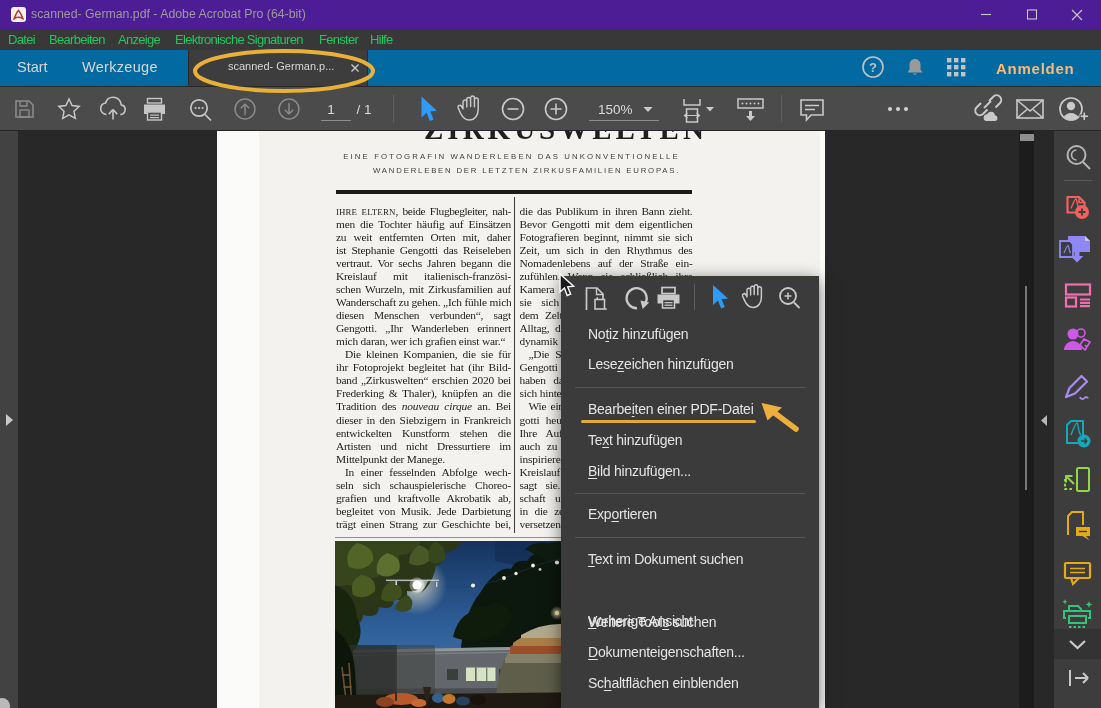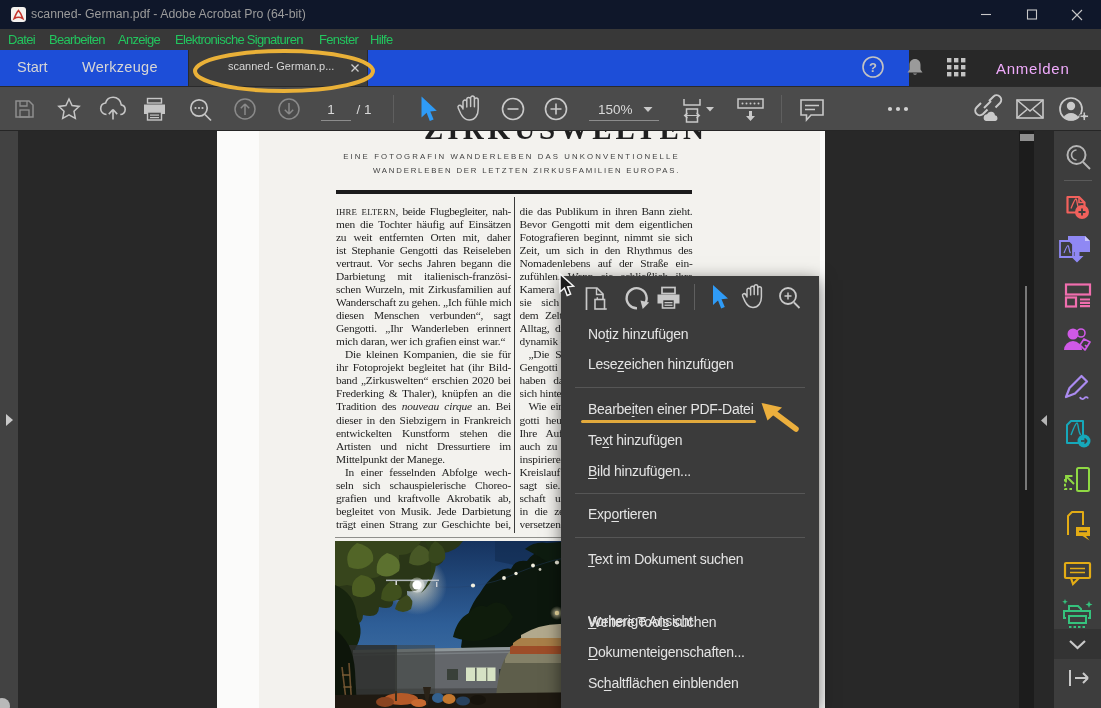--- a/index.html
+++ b/index.html
@@ -1,27 +1,27 @@
 <!DOCTYPE html>
 <html><head><meta charset="utf-8">
 <style>
 *{margin:0;padding:0;box-sizing:border-box}
 html,body{width:1101px;height:708px;overflow:hidden}
 body{position:relative;font-family:"Liberation Sans",sans-serif;background:#282828}
 .abs{position:absolute}
 
-#titlebar{left:0;top:0;width:1101px;height:29px;background:#0f172a;z-index:30}
+#titlebar{left:0;top:0;width:1101px;height:29px;background:#4c1d95;z-index:30}
 #menubar{left:0;top:29px;width:1101px;height:21px;background:#383838;z-index:30}
-#tabbar{left:0;top:50px;width:909px;height:36px;background:#1d4ed8;z-index:30}
+#tabbar{left:0;top:50px;width:1101px;height:36px;background:#0369a1;z-index:30}
 #toolbar{left:0;top:86px;width:1101px;height:45px;background:#4b4b4b;border-top:1px solid #2a2a2a;border-bottom:1px solid #262626;z-index:30}
 #titletext{left:31px;top:8px;font-size:12.3px;line-height:12px;color:#9b9b9b}
 .menuitem{top:0;line-height:21px;font-size:13px;letter-spacing:-0.7px;color:#22c55e}
 .tabitem{top:9px;font-size:14.5px;color:#d6d6d6}
 #activetab{left:188px;top:0;width:180px;height:36px;background:#3d3d3d;border-left:1px solid #2b2b2b;border-right:1px solid #2b2b2b}
-#anmelden{left:996px;top:59.5px;font-size:15px;letter-spacing:0.75px;font-weight:normal;color:#f0abfc;z-index:31}
+#anmelden{left:996px;top:59.5px;font-size:15px;letter-spacing:0.75px;font-weight:bold;color:#fdba74;z-index:31}
 
 #leftstrip{left:0;top:131px;width:18px;height:577px;background:#424242;z-index:5}
 #page{left:217px;top:131px;width:608px;height:577px;background:#fbfbfa;z-index:1}
 #sidebar{left:1054px;top:131px;width:47px;height:577px;background:#3d3d3d;z-index:5}
 #scrolltrack{left:1019px;top:131px;width:15px;height:577px;background:#1c1c1c;z-index:4}
 
 .serif{font-family:"Liberation Serif",serif;color:#1f1f1f}
 #headline{left:424px;top:114.5px;font-size:29px;line-height:29px;font-weight:bold;letter-spacing:4px;z-index:2}
 .subt{color:#3f3f3f;font-size:7.8px;line-height:8px;white-space:nowrap;z-index:2}
 #rule{left:336px;top:190px;width:356px;height:4px;background:#1b1b1b;z-index:2}
@@ -322,21 +322,21 @@
 <span class="abs subt" style="left:373px;top:166.8px;letter-spacing:1.78px">WANDERLEBEN DER LETZTEN ZIRKUSFAMILIEN EUROPAS.</span>
 <div id="rule" class="abs"></div>
 <div id="vrule" class="abs"></div>
 
 <div class="abs col" style="left:336px;top:205px;width:175px">
 <div class="ln" style="letter-spacing:-0.38px"><span style="font-weight:normal;font-size:8.8px;letter-spacing:.15px">IHRE ELTERN</span>, beide Flugbegleiter, nah-</div>
 <div class="ln">men die Tochter häufig auf Einsätzen</div>
 <div class="ln">zu weit entfernten Orten mit, daher</div>
 <div class="ln">ist Stephanie Gengotti das Reiseleben</div>
 <div class="ln">vertraut. Vor sechs Jahren begann die</div>
-<div class="ln">Darbietung mit italienisch-französi-</div>
+<div class="ln">Kreislauf mit italienisch-französi-</div>
 <div class="ln">schen Wurzeln, mit Zirkusfamilien auf</div>
 <div class="ln">Wanderschaft zu gehen. „Ich fühle mich</div>
 <div class="ln">diesen Menschen verbunden“, sagt</div>
 <div class="ln">Gengotti. „Ihr Wanderleben erinnert</div>
 <div class="ln e">mich daran, wer ich grafien einst war.“</div>
 <div class="ln i">Die kleinen Kompanien, die sie für</div>
 <div class="ln">ihr Fotoprojekt begleitet hat (ihr Bild-</div>
 <div class="ln">band „Zirkuswelten“ erschien 2020 bei</div>
 <div class="ln">Frederking &amp; Thaler), knüpfen an die</div>
 <div class="ln">Tradition des <i>nouveau cirque</i> an. Bei</div>

